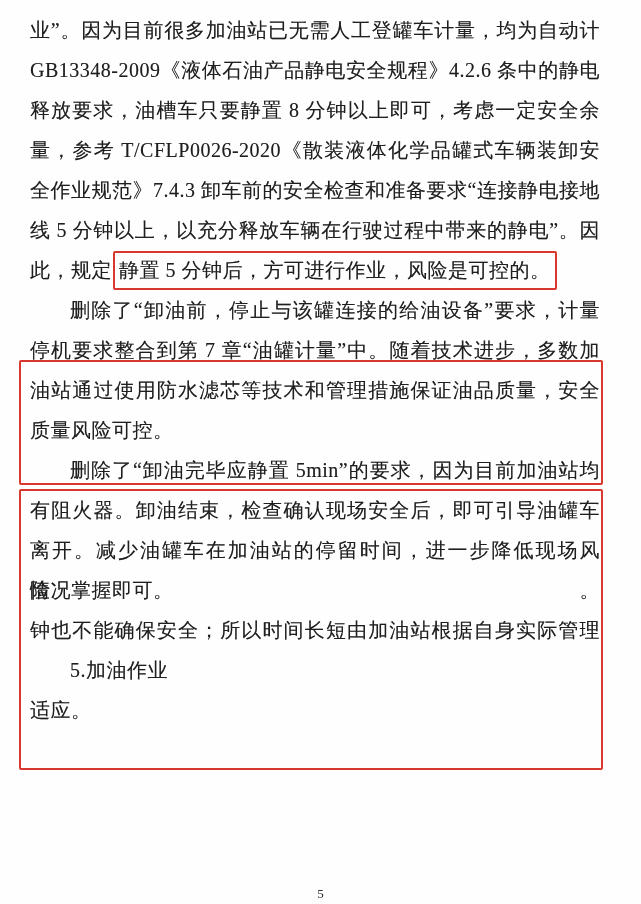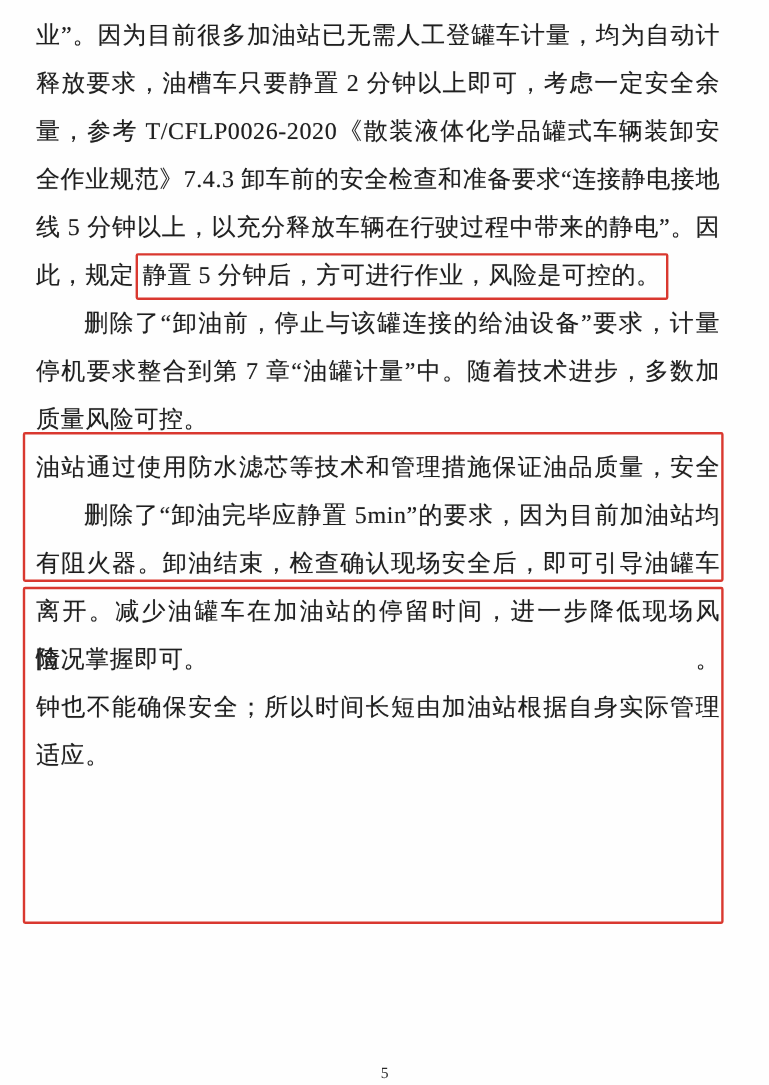--- a/index.html
+++ b/index.html
@@ -61,37 +61,39 @@
   }
 </style>
 </head>
 <body>
 
 <div class="page">
 
   <div class="text-col">
 
     <div class="line just">业”。因为目前很多加油站已无需人工登罐车计量，均为自动计</div>
-    <div class="line just">释放要求，油槽车只要静置 2 分钟以上即可，考虑一定安全余</div>
+    <div class="line just">GB13348-2009《液体石油产品静电安全规程》4.2.6 条中的静电</div>
+    <div class="line just">释放要求，油槽车只要静置 8 分钟以上即可，考虑一定安全余</div>
     <div class="line just">量，参考 T/CFLP0026-2020《散装液体化学品罐式车辆装卸安</div>
     <div class="line just">全作业规范》7.4.3 卸车前的安全检查和准备要求“连接静电接地</div>
     <div class="line just">线 5 分钟以上，以充分释放车辆在行驶过程中带来的静电”。因</div>
     <div class="line"><span>此，规定</span><span class="inline-redbox">静置 5 分钟后，方可进行作业，风险是可控的。</span></div>
 
     <div class="line just indent">删除了“卸油前，停止与该罐连接的给油设备”要求，计量</div>
     <div class="line just">停机要求整合到第 7 章“油罐计量”中。随着技术进步，多数加</div>
+    <div class="line just">油站通过使用防水滤芯等技术和管理措施保证油品质量，安全</div>
     <div class="line">质量风险可控。</div>
-    <div class="line just">油站通过使用防水滤芯等技术和管理措施保证油品质量，安全</div>
 
     <div class="line just indent">删除了“卸油完毕应静置 5min”的要求，因为目前加油站均</div>
     <div class="line just">有阻火器。卸油结束，检查确认现场安全后，即可引导油罐车</div>
     <div class="line just">离开。减少油罐车在加油站的停留时间，进一步降低现场风险。</div>
     <div class="line">情况掌握即可。</div>
     <div class="line just">钟也不能确保安全；所以时间长短由加油站根据自身实际管理</div>
 
+    <div class="line indent">5.加油作业</div>
     <div class="line">适应。</div>
 
   </div>
 
   <div class="redbox box-metering"></div>
   <div class="redbox box-unloading"></div>
 
   <div class="page-number">5</div>
 
 </div>

